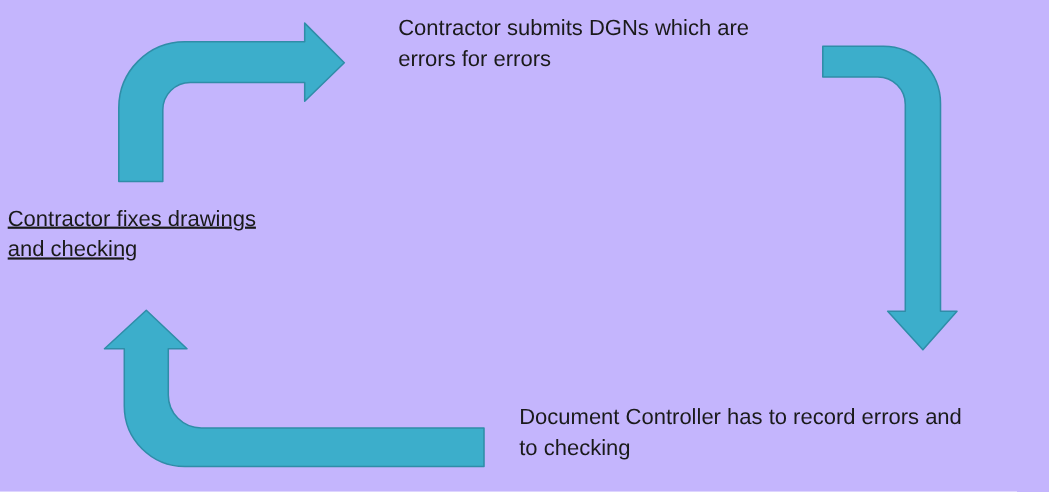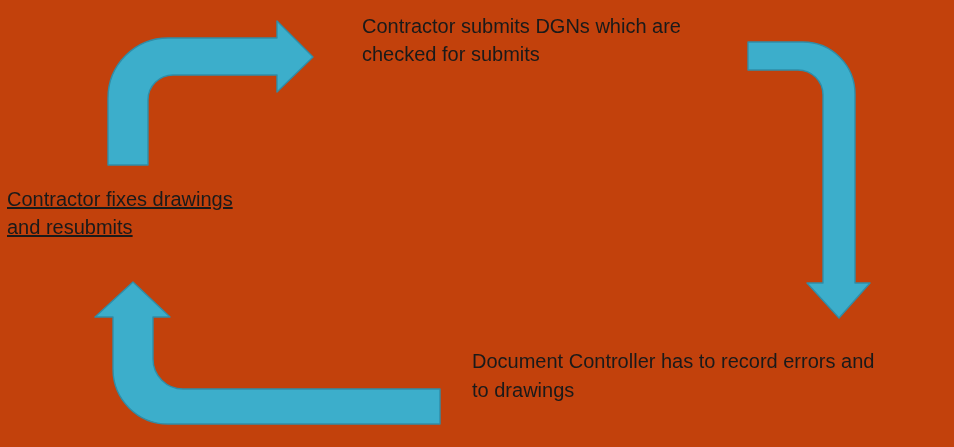--- a/index.html
+++ b/index.html
@@ -4,21 +4,21 @@
 <style>
   html, body {
     margin: 0;
     padding: 0;
     background: #ffffff;
   }
   .canvas {
     position: relative;
     width: 954px;
     height: 447px;
-    background: #c2410c;
+    background: #c4b5fd;
     overflow: hidden;
     font-family: "Liberation Sans", sans-serif;
   }
   .arrows-svg {
     position: absolute;
     left: 0;
     top: 0;
     width: 954px;
     height: 447px;
   }
@@ -32,44 +32,45 @@
     color: #1a1a1a;
     font-size: 20px;
     line-height: 28px;
     letter-spacing: 0px;
   }
   .label .line {
     white-space: nowrap;
   }
   .label-record {
     line-height: 29px;
+    margin-top: 18px;
   }
 </style>
 </head>
 <body>
 
 <div class="canvas">
 
   <svg class="arrows-svg" viewBox="0 0 954 447" aria-hidden="true">
 
     <path class="arrow-shape" d="M 108 165 L 108 98 A 60 60 0 0 1 168 38 L 277 38 L 277 21 L 313 57 L 277 92 L 277 75 L 173 75 A 25 25 0 0 0 148 100 L 148 165 Z" fill="#3CAECB"></path>
 
     <path class="arrow-shape" d="M 748 42 L 803 42 A 52 52 0 0 1 855 94 L 855 283 L 870 283 L 839 318 L 807 283 L 823 283 L 823 95 A 25 25 0 0 0 798 70 L 748 70 Z" fill="#3CAECB"></path>
 
     <path class="arrow-shape" d="M 440 389 L 183 389 A 30 30 0 0 1 153 359 L 153 317 L 170 317 L 133 282 L 95 317 L 113 317 L 113 369 A 55 55 0 0 0 168 424 L 440 424 Z" fill="#3CAECB"></path>
   </svg>
 
   <div class="label" style="left: 362px; top: 12px;">
     <div class="line">Contractor submits DGNs which are</div>
-    <div class="line">checked for submits</div>
+    <div class="line">errors for errors</div>
   </div>
 
   <div class="label" style="left: 7px; top: 185px; text-decoration: underline;">
     <div class="line">Contractor fixes drawings</div>
-    <div class="line">and resubmits</div>
+    <div class="line">and checking</div>
   </div>
 
   <div class="label label-record" style="left: 472px; top: 347px;">
     <div class="line">Document Controller has to record errors and</div>
-    <div class="line">to drawings</div>
+    <div class="line">to checking</div>
   </div>
 
 </div>
 
 </body></html>

